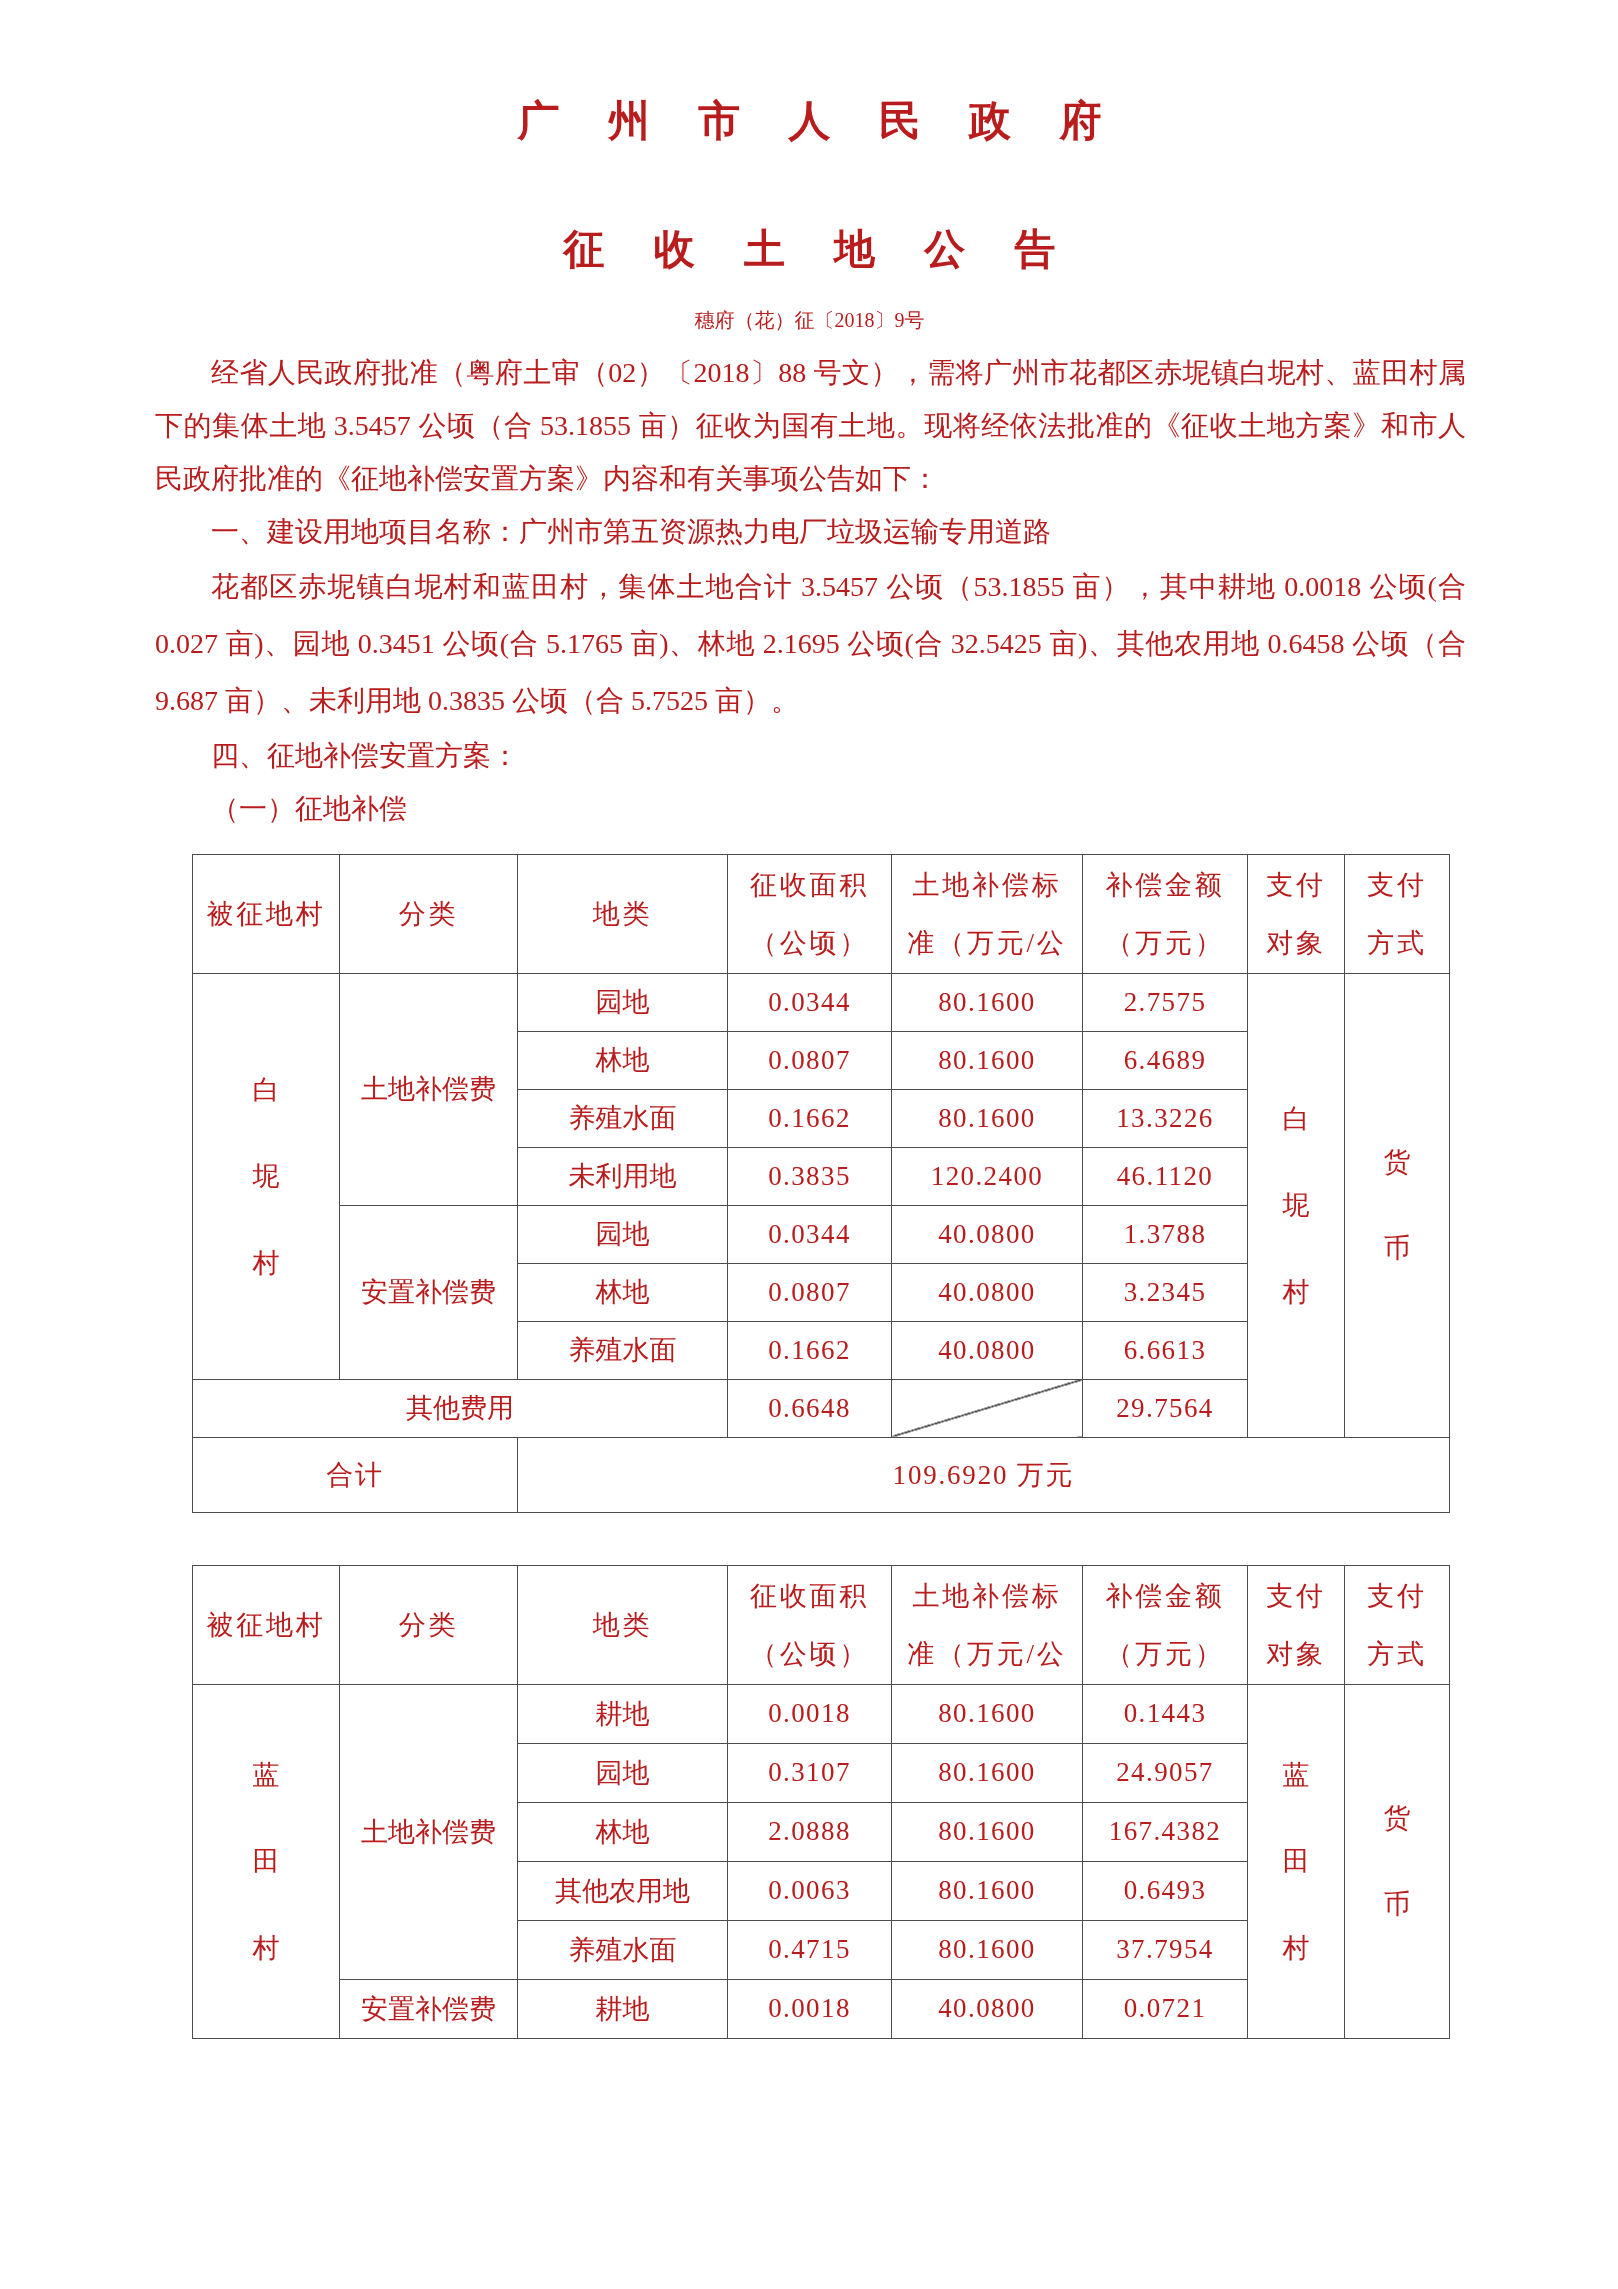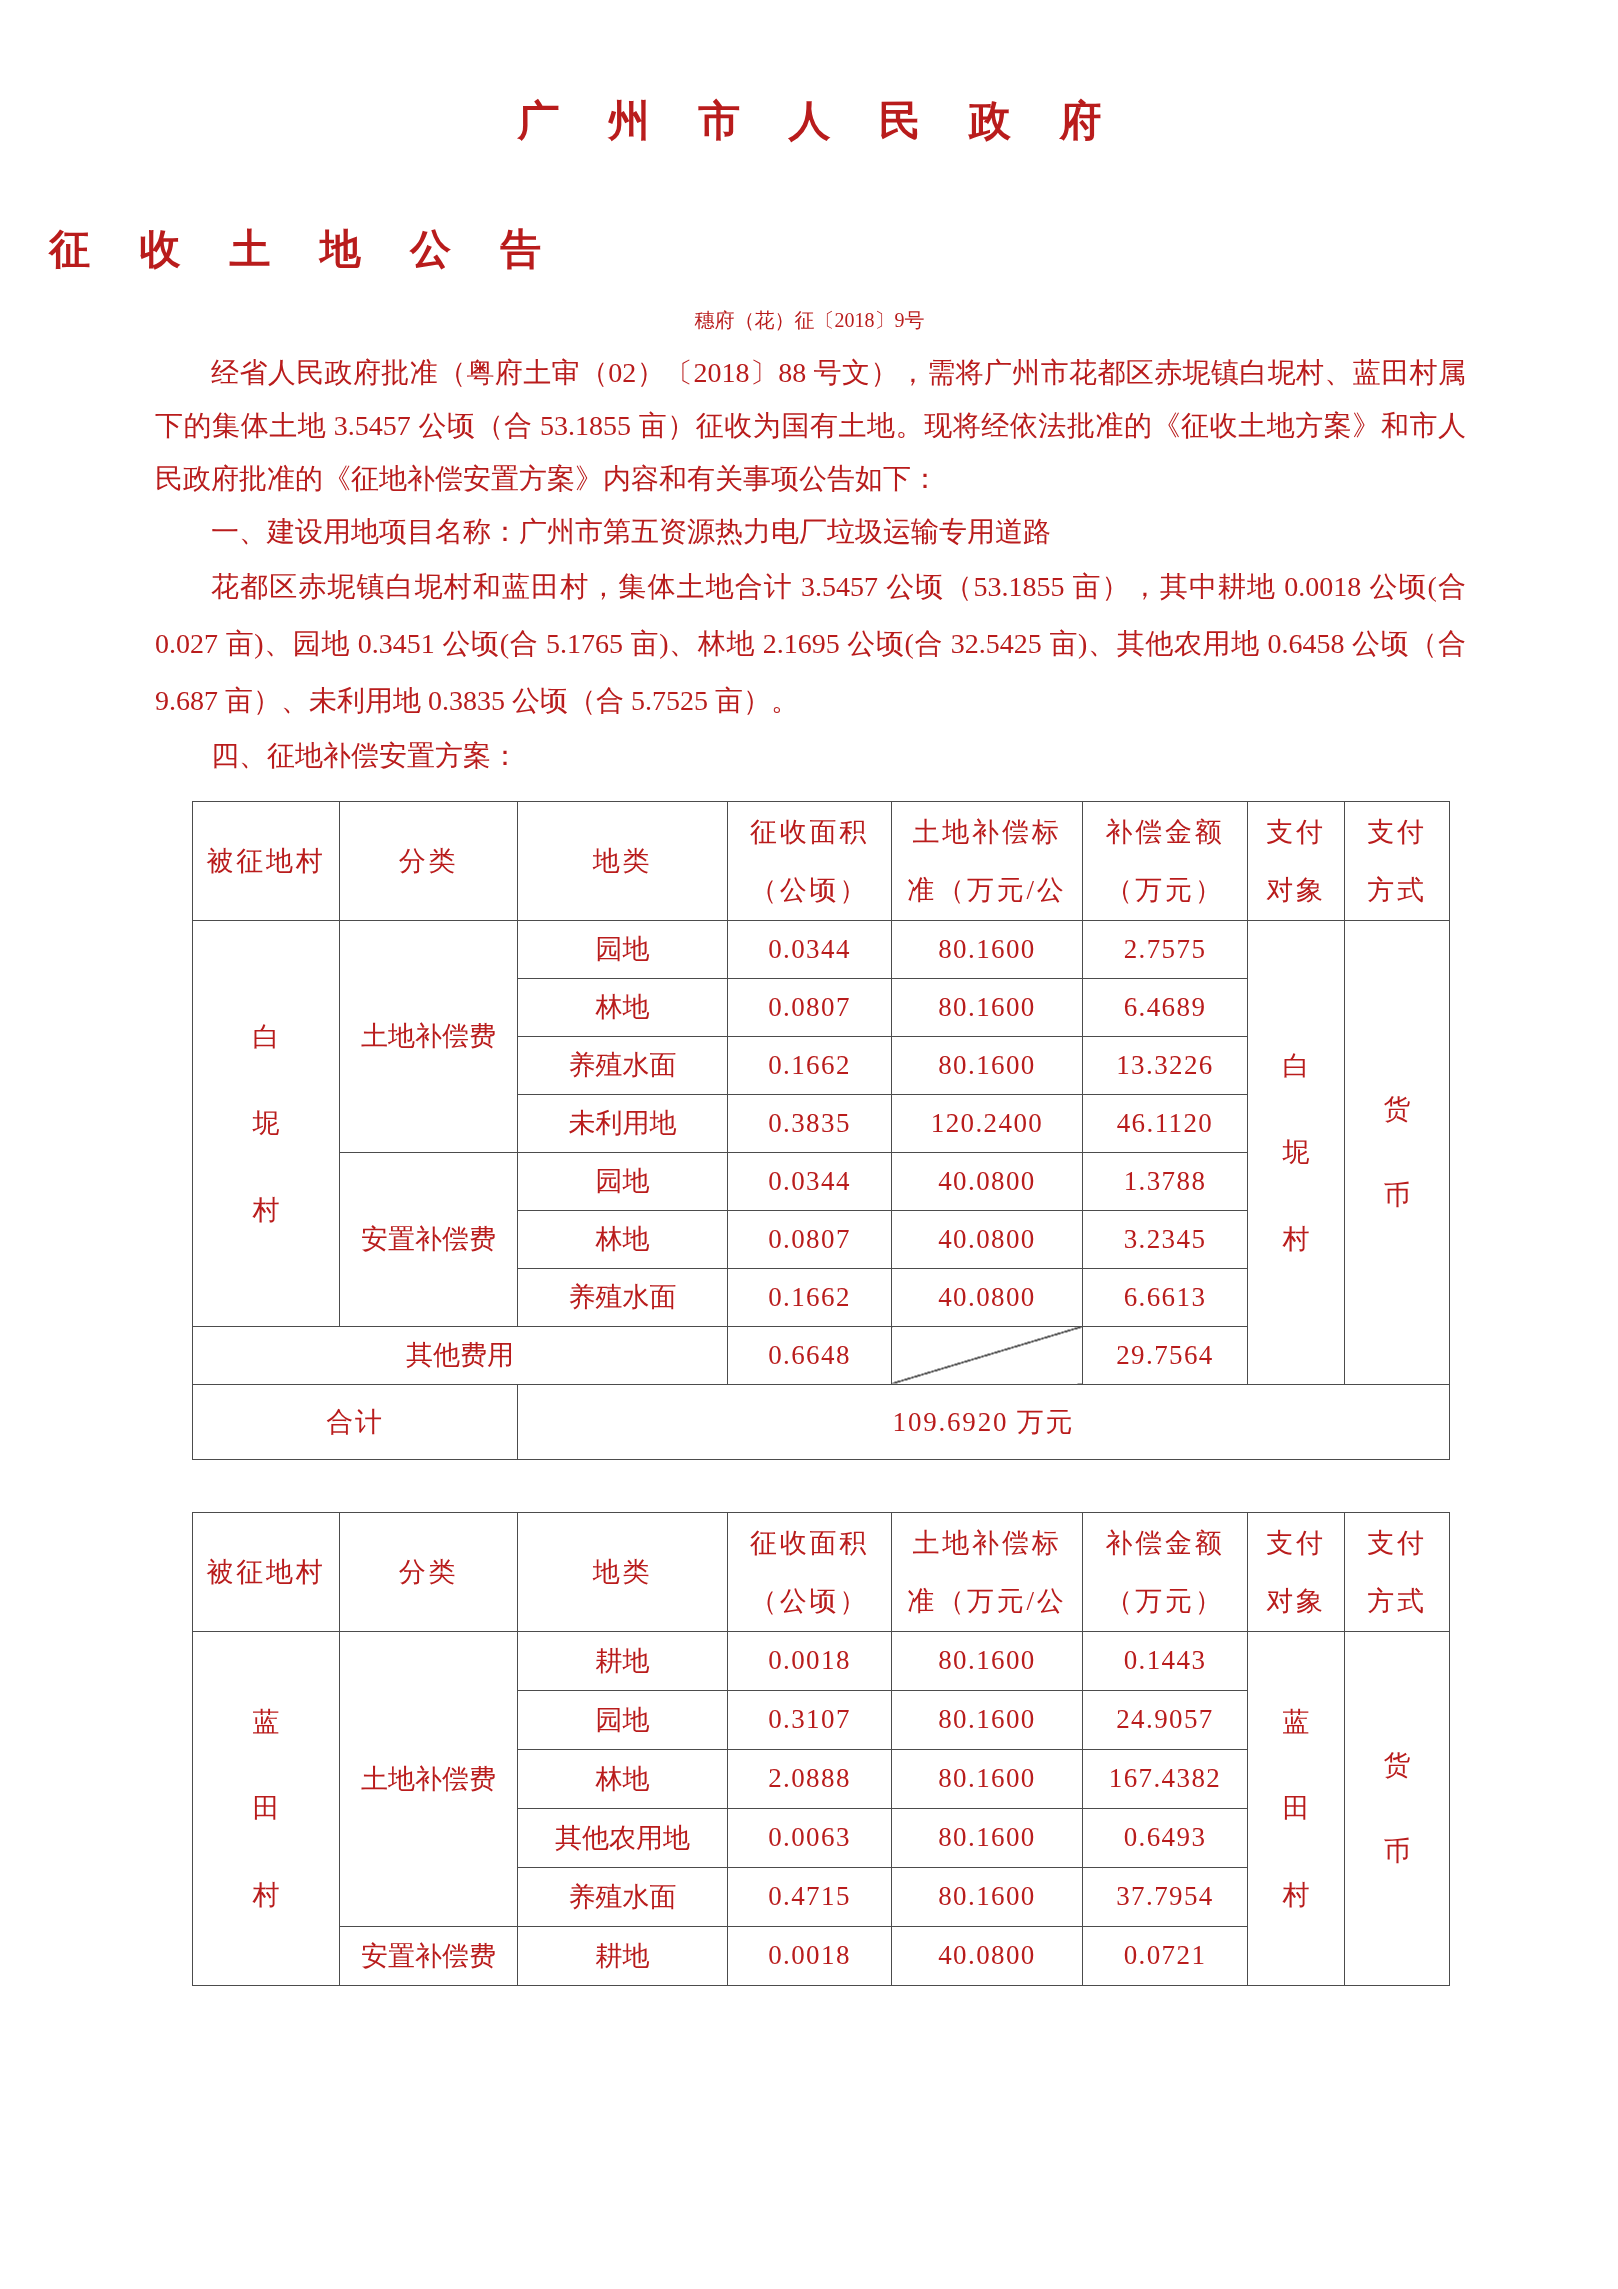--- a/index.html
+++ b/index.html
@@ -14,20 +14,21 @@
   }
   .doc-title{
     margin:0;padding-top:96px;
     text-align:center;
     font-size:42px;font-weight:bold;
     letter-spacing:1.15em;text-indent:1.15em;
     line-height:1.2;
   }
   .doc-subtitle{
     margin:79px 0 8px 0;
+    text-align:center;
     font-size:41px;font-weight:bold;
     letter-spacing:1.2em;text-indent:1.2em;
     line-height:1.2;
   }
   .doc-number{
     margin-top:33px;
     text-align:center;
     font-size:20px;
     line-height:1.25;
   }
@@ -101,20 +102,21 @@
 
   <h2 class="doc-subtitle">征收土地公告</h2>
 
   <div class="doc-number">穗府（花）征〔2018〕9号</div>
 
   <div class="body-text">
     <p>经省人民政府批准（粤府土审（02）〔2018〕88 号文），需将广州市花都区赤坭镇白坭村、蓝田村属下的集体土地 3.5457 公顷（合 53.1855 亩）征收为国有土地。现将经依法批准的《征收土地方案》和市人民政府批准的《征地补偿安置方案》内容和有关事项公告如下：</p>
     <p>一、建设用地项目名称：广州市第五资源热力电厂垃圾运输专用道路</p>
     <p class="wide">花都区赤坭镇白坭村和蓝田村，集体土地合计 3.5457 公顷（53.1855 亩），其中耕地 0.0018 公顷(合 0.027 亩)、园地 0.3451 公顷(合 5.1765 亩)、林地 2.1695 公顷(合 32.5425 亩)、其他农用地 0.6458 公顷（合 9.687 亩）、未利用地 0.3835 公顷（合 5.7525 亩）。</p>
     <p>四、征地补偿安置方案：</p>
+    <p>（一）征地补偿</p>
 
     <table class="gov-table t1">
         <colgroup>
           <col>
           <col>
           <col>
           <col>
           <col>
           <col>
           <col>

